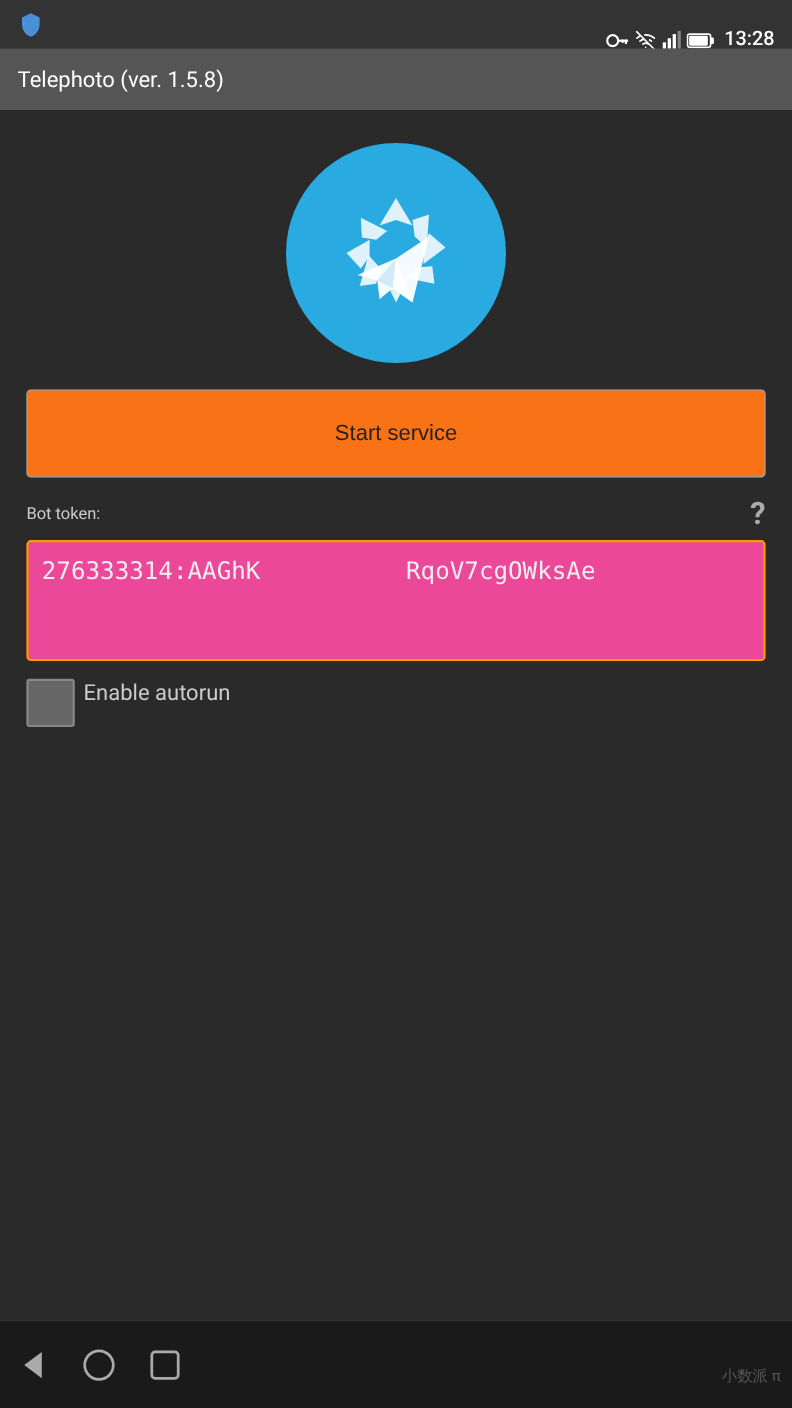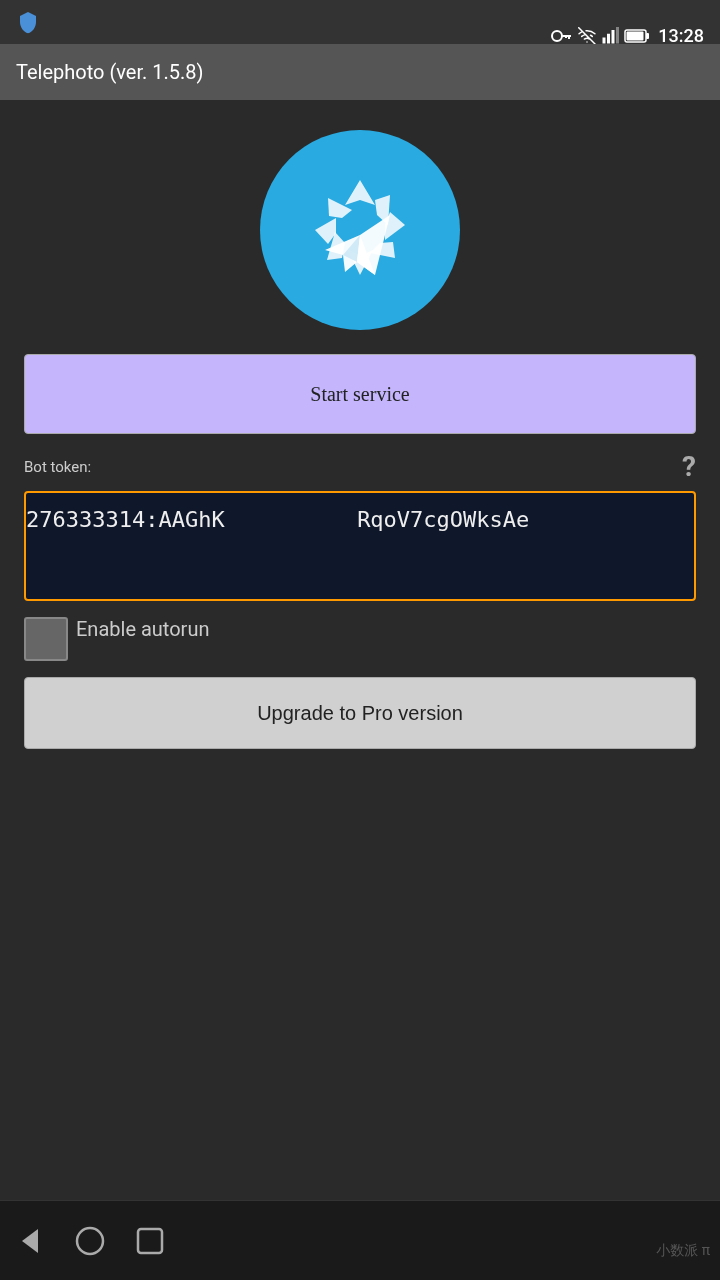--- a/index.html
+++ b/index.html
@@ -29,21 +29,21 @@
       align-items: center;
       gap: 8px;
     }
     .status-shield {
       width: 24px;
       height: 24px;
       color: #4a90d9;
     }
     .status-right {
       display: flex;
-      align-items: center;
+      align-items: flex-end;
       gap: 8px;
       color: white;
       margin-top: 27px;
     }
     .status-time {
       font-size: 18px;
       font-weight: 500;
       color: white;
     }
     .status-icons {
@@ -97,27 +97,27 @@
     
     .buttons-row {
       display: flex;
       width: 100%;
       gap: 8px;
       margin-bottom: 16px;
     }
     .service-btn {
       flex: 1;
       height: 80px;
-      background: #c4b5fd;
+      background: #f97316;
       border: 1px solid #aaa;
       border-radius: 4px;
       font-size: 20px;
       color: #222;
       cursor: pointer;
-      font-family: Liberation Serif, serif;
+      font-family: Liberation Sans, sans-serif;
     }
 
     
     .bot-token-label-row {
       display: flex;
       width: 100%;
       align-items: center;
       justify-content: space-between;
       margin-bottom: 8px;
     }
@@ -128,27 +128,27 @@
     .help-icon {
       color: #aaa;
       font-size: 28px;
       font-weight: bold;
       cursor: pointer;
     }
 
     .token-input {
       width: 100%;
       min-height: 110px;
-      background: #0f172a;
+      background: #ec4899;
       border: 2px solid #f90;
       border-radius: 4px;
       color: #eee;
       font-size: 22px;
       font-family: monospace;
-      padding: 12px 0;
+      padding: 12px 12px;
       resize: none;
       margin-bottom: 16px;
       line-height: 1.4;
     }
 
     
     .autorun-row {
       display: flex;
       width: 100%;
       align-items: flex-start;
@@ -306,21 +306,20 @@
   </div>
 
   <textarea class="token-input" style="">276333314:AAGhK          RqoV7cgOWksAe</textarea>
 
   <div class="autorun-row">
     <div class="checkbox-box"></div>
     <span class="autorun-label">Enable autorun</span>
   </div>
 
 
-  <button class="upgrade-btn">Upgrade to Pro version</button>
 
 </div>
 
 <div class="nav-bar">
   <div class="nav-icon">
     <svg width="32" height="32" viewBox="0 0 32 32">
       <polygon points="24,4 8,16 24,28" fill="#aaa"></polygon>
     </svg>
   </div>
   <div class="nav-icon">

